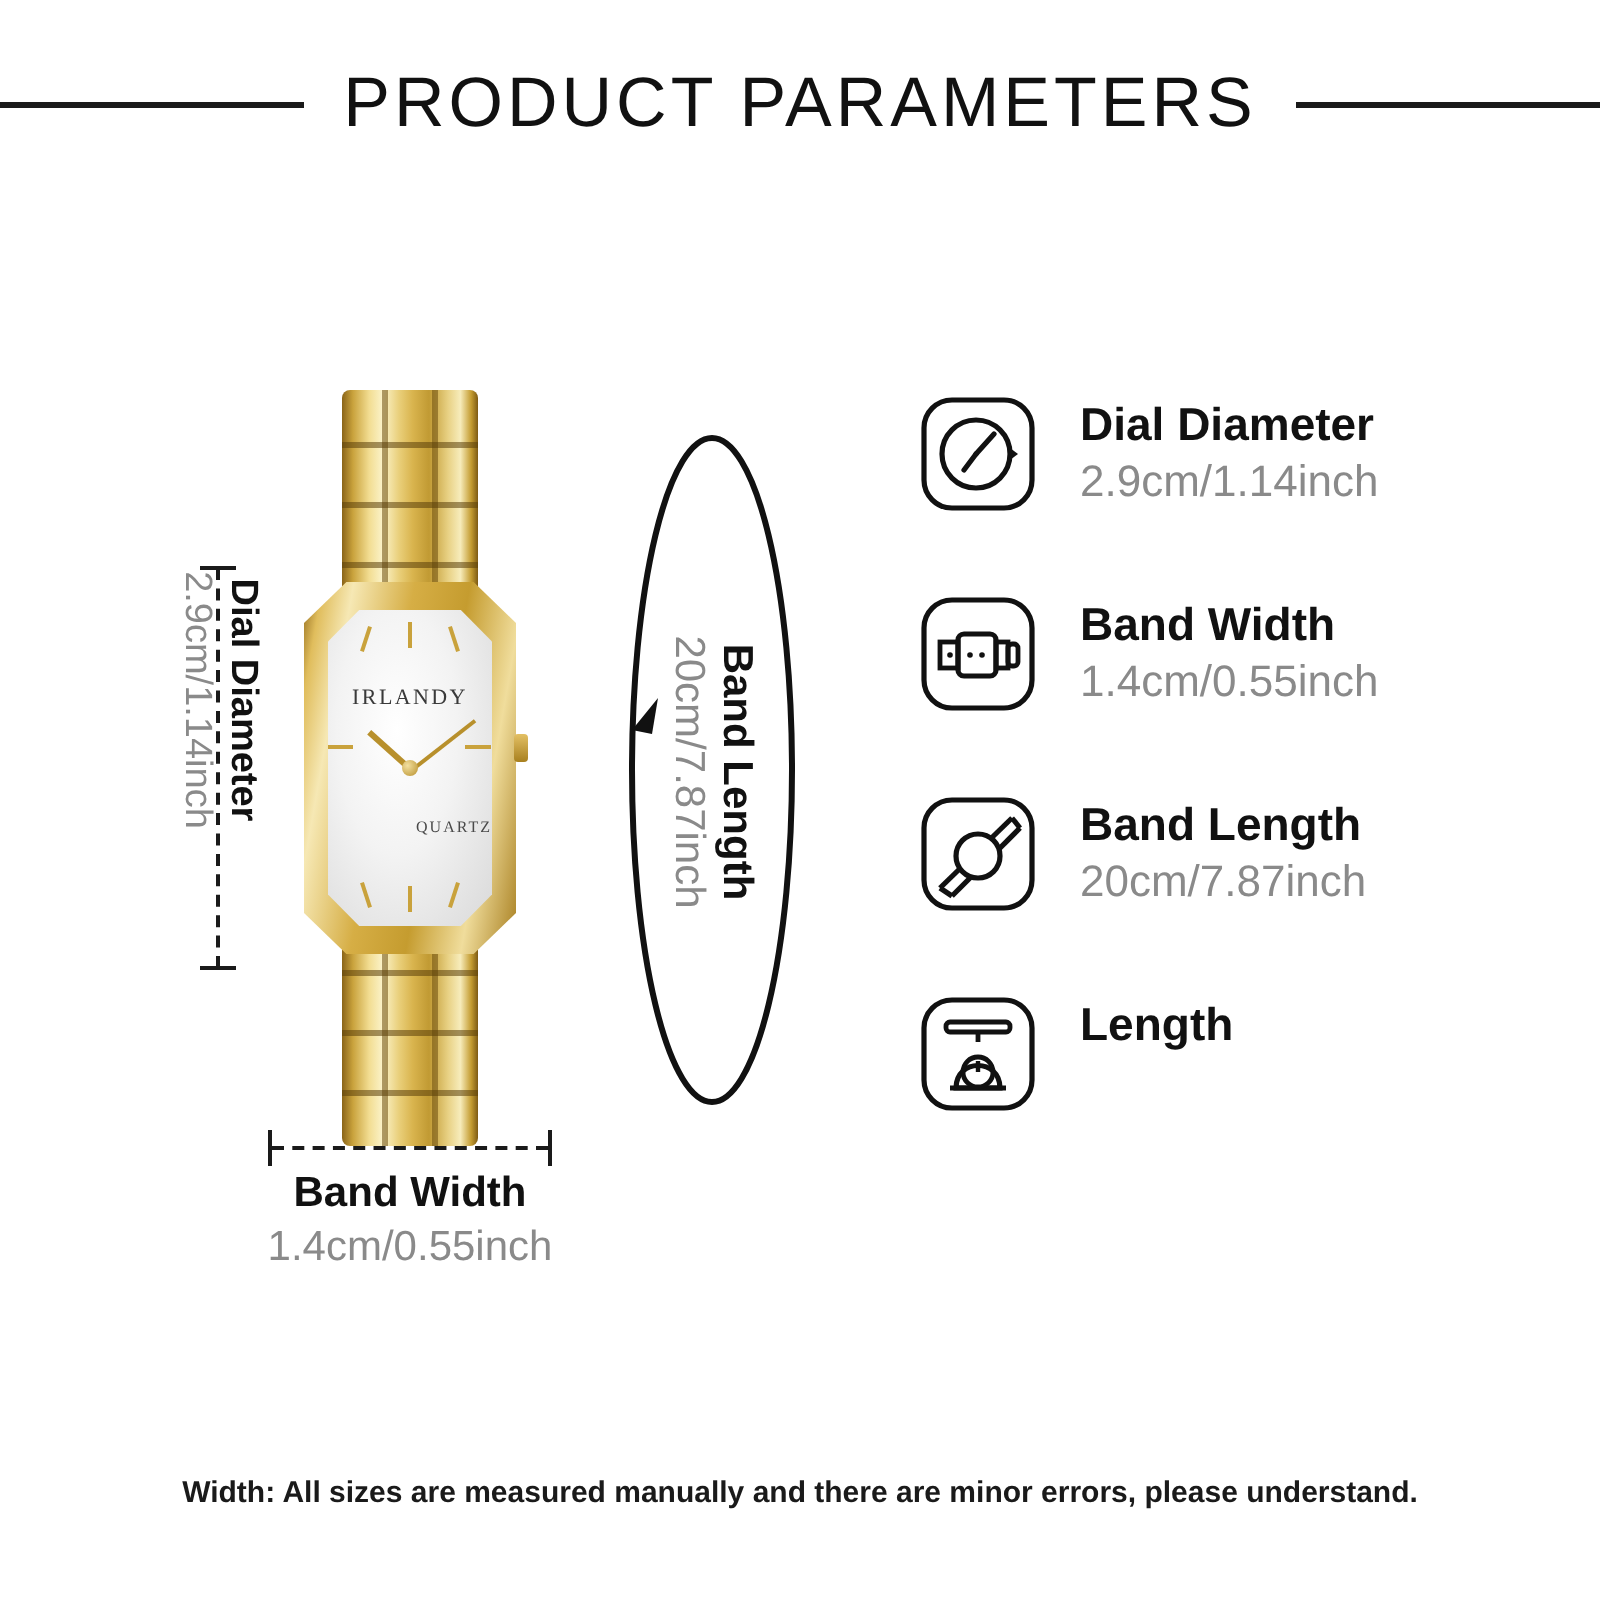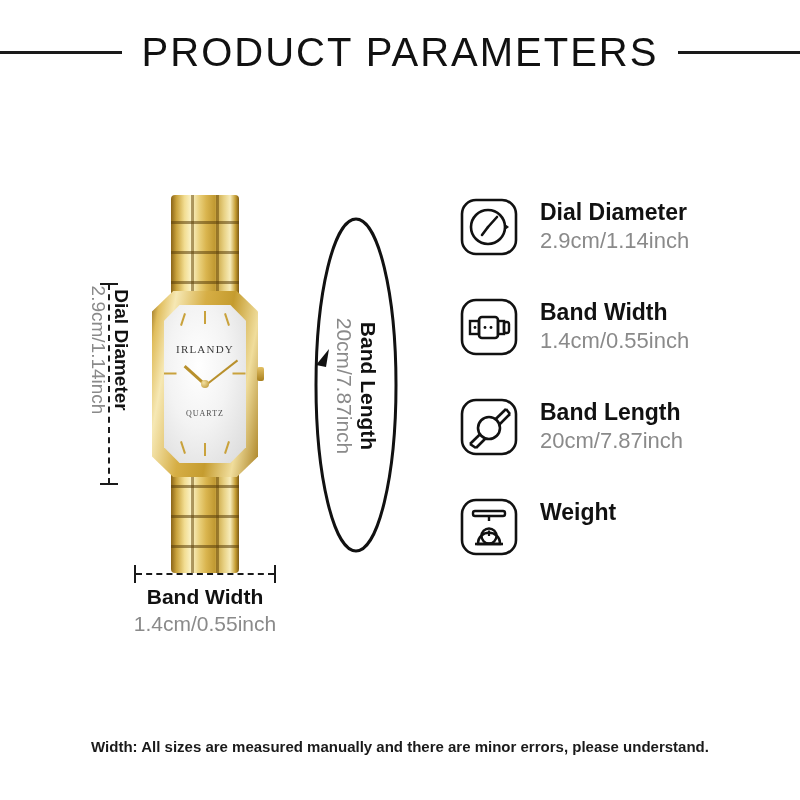--- a/index.html
+++ b/index.html
@@ -27,21 +27,21 @@
     justify-content: center;
   }
   .title-rule {
     height: 3px;
     background: #1a1a1a;
     flex: 0 0 auto;
   }
   .title-rule.left  { width: 160px; margin-right: 20px; }
   .title-rule.right { width: 160px; margin-left: 20px; }
   .title-text {
-    font-size: 40px;
+    font-size: 35px;
     letter-spacing: 2px;
     color: #111111;
     white-space: nowrap;
     font-weight: 400;
   }
 
   
   .dim-vert {
     position: absolute;
     left: 64px;
@@ -168,21 +168,21 @@
     font-family: "Liberation Serif", serif;
     font-size: 11px;
     letter-spacing: 1.2px;
     color: #3a3a3a;
   }
   .dial-movement {
     position: absolute;
     top: 104px;
     left: 0;
     width: 100%;
-    text-align: center;
+    text-align: right;
     font-family: "Liberation Serif", serif;
     font-size: 8px;
     letter-spacing: 1px;
     color: #4a4a4a;
   }
   .hand {
     position: absolute;
     background: #b8902c;
     transform-origin: bottom center;
   }
@@ -475,19 +475,19 @@
         <rect x="4" y="4" width="54" height="54" rx="14" ry="14" fill="none" stroke="#111" stroke-width="2.6"></rect>
         <rect x="15" y="15" width="32" height="5" rx="2" fill="none" stroke="#111" stroke-width="2.4"></rect>
         <line x1="31" y1="20" x2="31" y2="25" stroke="#111" stroke-width="2.4"></line>
         <path d="M20 48 C20 33 42 33 42 48 Z" fill="none" stroke="#111" stroke-width="2.6"></path>
         <path d="M17 48 h28" stroke="#111" stroke-width="2.6"></path>
         <circle cx="31" cy="40" r="7.5" fill="none" stroke="#111" stroke-width="2.4"></circle>
         <line x1="31" y1="40" x2="31" y2="34.5" stroke="#111" stroke-width="2.2"></line>
       </svg>
     </div>
     <div class="spec-text">
-      <div class="spec-label">Weight</div>
+      <div class="spec-label">Length</div>
     </div>
   </div>
 
 </div>
 
 <div class="footer">Width: All sizes are measured manually and there are minor errors, please understand.</div>
 
 </body></html>

